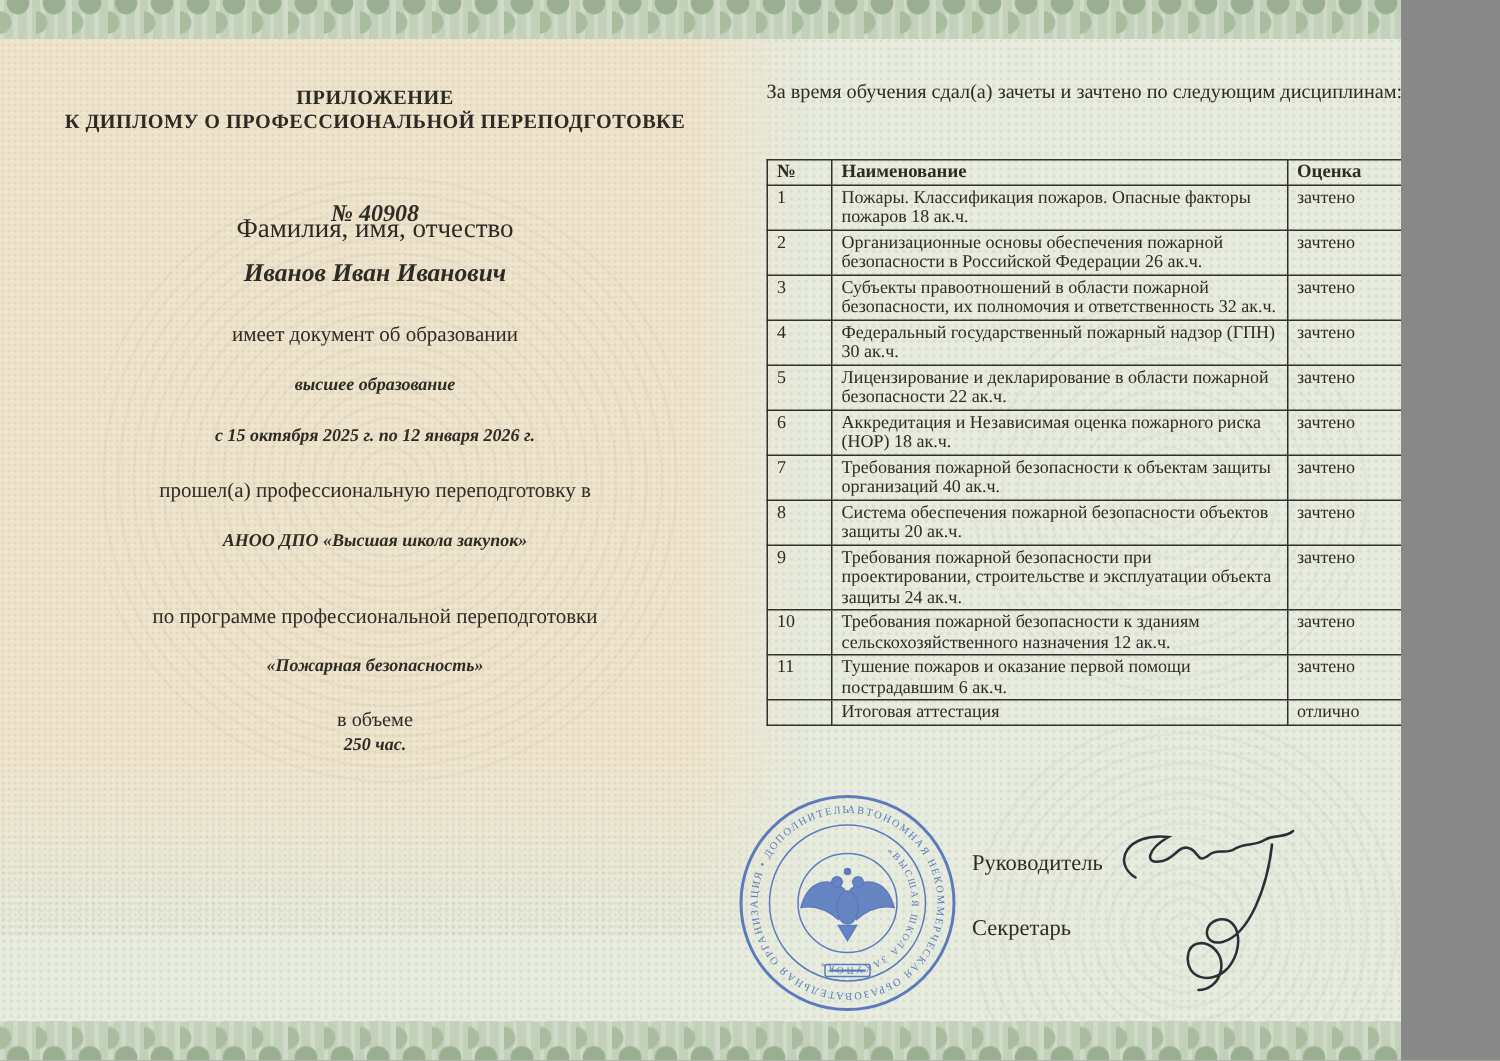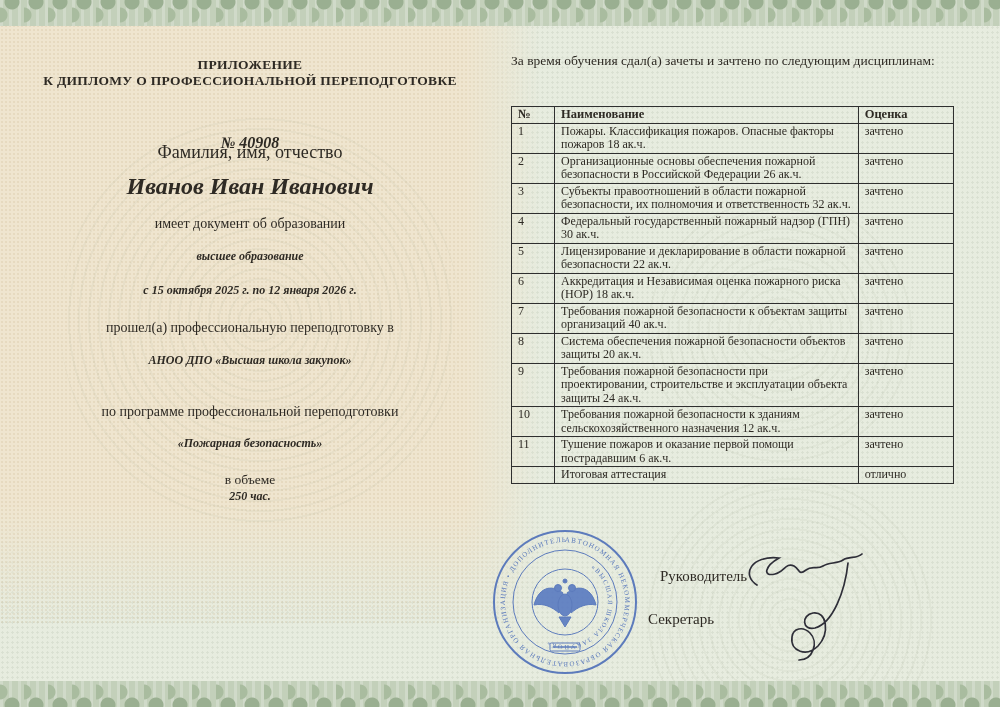--- a/index.html
+++ b/index.html
@@ -1,20 +1,21 @@
 <!DOCTYPE html>
 <html><head>
 <meta charset="utf-8">
 <style>
   html,body{margin:0;padding:0;background:#888;}
   .page{
-    position:relative;width:1000px;height:707px;overflow:hidden;
+    position:relative;width:900px;height:707px;overflow:hidden;
     background:#e7ecdf;
     font-family:"Liberation Serif","DejaVu Serif",serif;
     color:#2e2a24;
+    padding-left:34px;
   }
   
   .page::before{
     content:"";position:absolute;inset:0;pointer-events:none;
     background-image:radial-gradient(rgba(140,150,125,.14) 1px,transparent 1.3px);
     background-size:5px 5px;
   }
   
   .cream-zone{
     position:absolute;left:0;top:24px;width:540px;height:600px;
@@ -48,21 +49,21 @@
   
   .left-col{position:absolute;left:30px;top:0;width:440px;height:707px;}
   .left-col>div{position:absolute;width:100%;text-align:center;line-height:1.25;}
   .l-caps{font-weight:bold;font-size:13.5px;letter-spacing:.3px;}
   .l-bi{font-weight:bold;font-style:italic;font-size:12px;}
   .l-reg{font-size:14px;}
   .pos-title1{top:57px;}
   .pos-title2{top:73px;font-weight:bold;font-size:13.5px;letter-spacing:.3px;}
   .pos-number{top:109px;font-size:16px;margin-top:24px;}
   .pos-fio-label{top:141px;font-size:18px;}
-  .pos-fio{top:171px;font-weight:bold;font-style:italic;font-size:24px;}
+  .pos-fio{top:171px;font-weight:bold;font-style:italic;font-size:17px;}
   .pos-hasdoc{top:215px;}
   .pos-education{top:249px;}
   .pos-period{top:283px;}
   .pos-passed{top:319px;}
   .pos-org{top:353px;}
   .pos-program-label{top:403px;}
   .pos-program{top:436px;}
   .pos-volume-label{top:472px;font-size:13.5px;}
   .pos-volume{top:489px;}
   
@@ -78,21 +79,21 @@
   .subjects th,.subjects td{
     border:1px solid #2f2f2f;padding:1px 6px;text-align:left;vertical-align:top;
   }
   .subjects th{font-weight:bold;font-size:12.5px;}
   .col-num{width:33px;}
   .col-name{width:320px;}
   .col-grade{width:89px;}
   
   .stamp-svg{position:absolute;left:488px;top:525px;opacity:.88;}
   .sig-label{position:absolute;font-size:15px;color:#2e2a24;}
-  .lbl-head{left:648px;top:568px;margin-left:12px;}
+  .lbl-head{left:648px;top:568px;}
   .lbl-secretary{left:648px;top:611px;}
   .signature-svg{position:absolute;left:735px;top:533px;}
 </style>
 </head>
 <body>
 
 <div class="page">
 
   <div class="cream-zone"></div>
   <div class="wm wm-left"></div>

